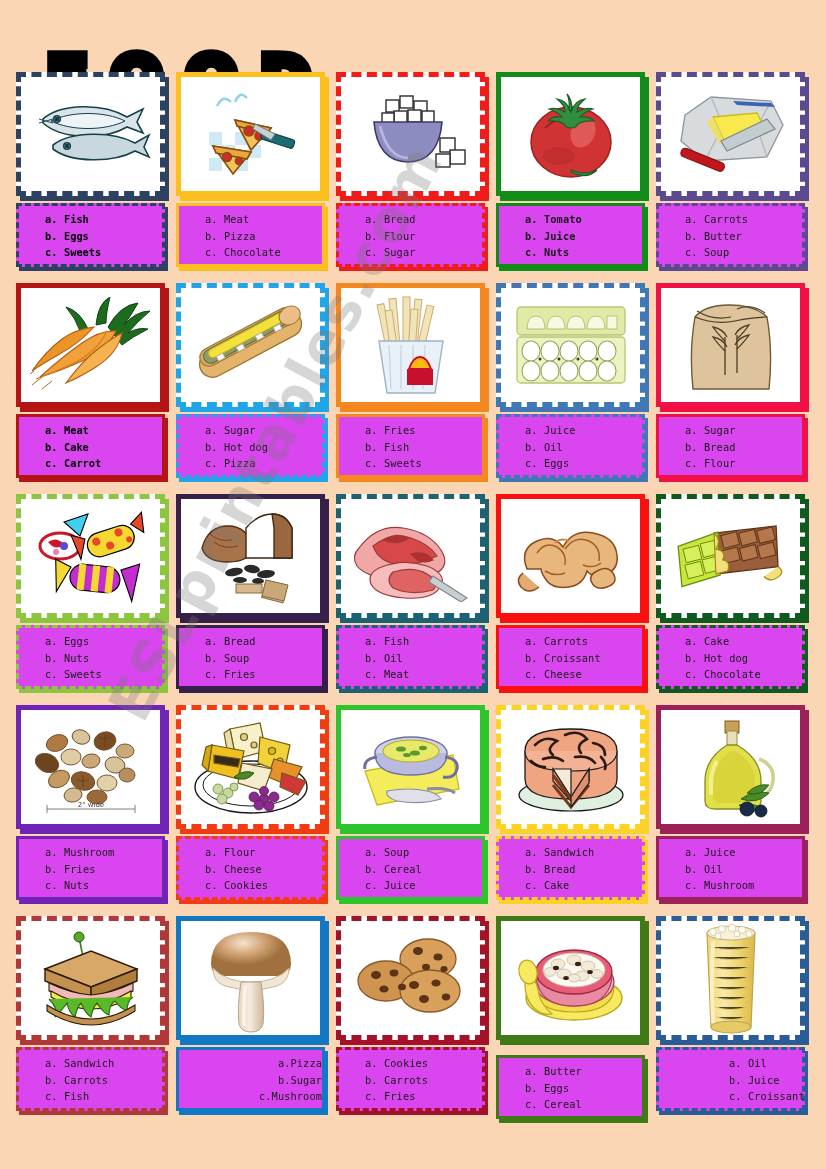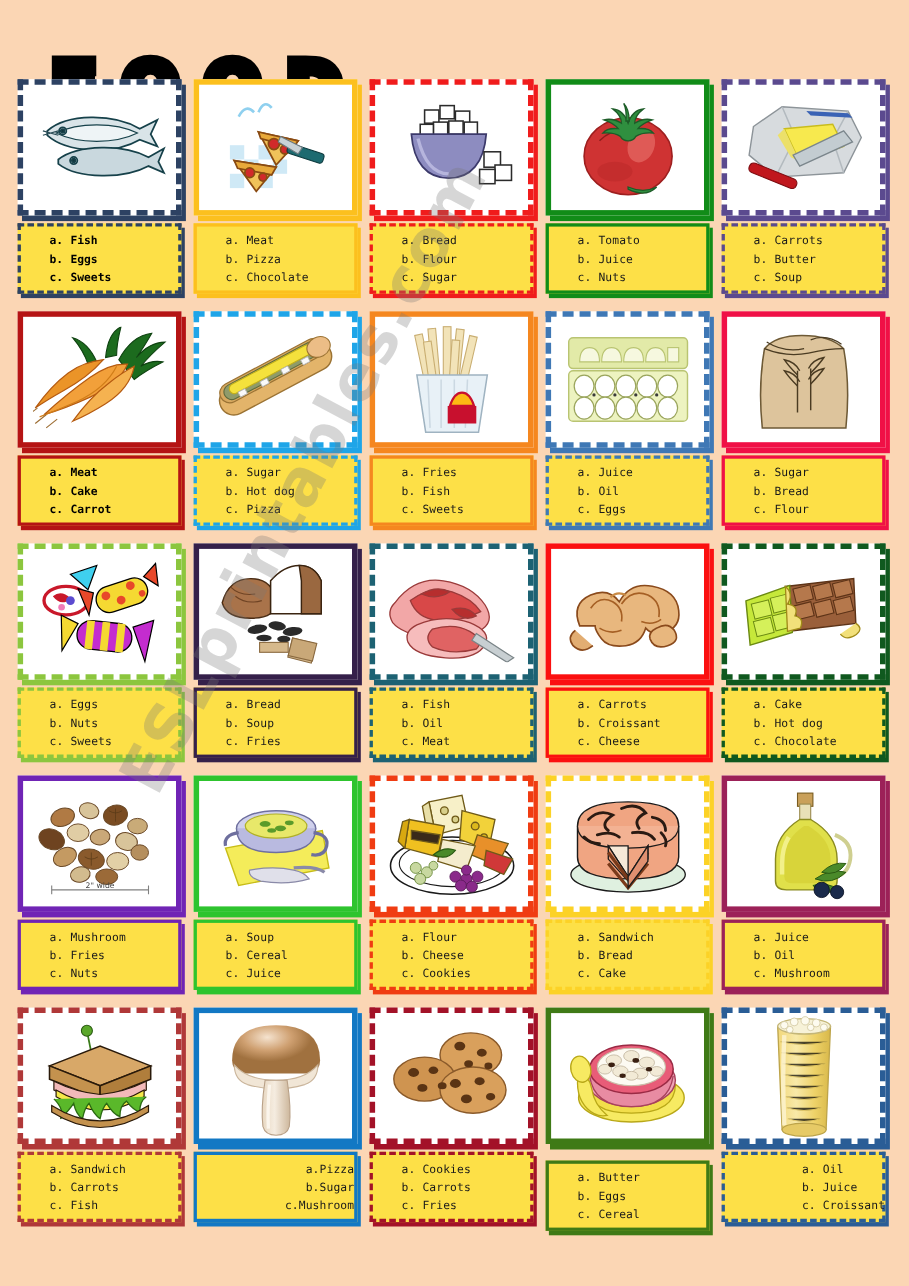--- a/index.html
+++ b/index.html
@@ -60,21 +60,21 @@
     position:relative;
     display:flex;align-items:center;justify-content:center;
     overflow:hidden;
   }
   .pic-inner{width:100%;height:100%;display:flex;align-items:center;justify-content:center;}
   .pic-inner svg{display:block;}
 
   .ans-box{
     width:149px;height:64px;
     margin:7px 0 12px 2px;
-    background:#fde047;
+    background:#d946ef;
     box-sizing:border-box;
     padding:5px 0 0 0;
     position:relative;
   }
   .opt{
     font-family:"DejaVu Sans Mono","DejaVu Sans",monospace;
     font-size:10.3px;color:#1a1a1a;
     line-height:16.5px;
     padding-left:26px;
     white-space:nowrap;
@@ -215,21 +215,21 @@
     <ellipse cx="68" cy="48" rx="12" ry="16" fill="#e8706a" opacity=".65" transform="rotate(20 68 48)"></ellipse>
     <ellipse cx="44" cy="72" rx="16" ry="9" fill="#b32626" opacity=".4"></ellipse>
     <g fill="#2f8f3f" stroke="#1d5c28" stroke-width="1.2">
       <path d="M56 28 q-4 -12 -14 -13 q8 6 8 13 q-8 -5 -16 -3 q9 3 13 8 q-10 -1 -14 4 q10 -1 16 3 q2 4 7 4 q5 0 7 -4 q6 -4 16 -3 q-4 -5 -14 -4 q4 -5 13 -8 q-8 -2 -16 3 q0 -7 8 -13 q-10 1 -14 13 Z"></path>
       <path d="M54 26 q1 -10 -2 -16 q5 5 5 16 Z"></path>
     </g>
     <path d="M56 86 q14 6 26 0 q-10 10 -26 2 Z" fill="#2f8f3f" stroke="#1d5c28" stroke-width="1.2"></path>
   </svg>
           </div>
         </div>
-        <div class="ans-box" style="border: 3px solid rgb(17, 140, 24); box-shadow: rgb(17, 140, 24) 3px 4px 0px 0px;">
+        <div class="ans-box" style="border: 3px solid rgb(17, 140, 24); box-shadow: rgb(17, 140, 24) 3px 4px 0px 0px; font-weight: bold;">
           <div class="opt"><span class="ltr">a.</span><span>Tomato</span></div>
           <div class="opt"><span class="ltr">b.</span><span>Juice</span></div>
           <div class="opt"><span class="ltr">c.</span><span>Nuts</span></div>
         </div>
       </div>
       <div class="cell">
         <div class="pic-frame" style="border: 5px dashed rgb(91, 74, 143); box-shadow: rgb(91, 74, 143) 4px 5px 0px 0px;">
           <div class="pic-inner">
             <svg width="120" height="98" viewBox="0 0 120 98">
     <path d="M14 30 L40 12 L100 16 L112 40 L96 72 L34 76 L10 56 Z" fill="#d7dbde" stroke="#8d9499" stroke-width="1.3"></path>
@@ -585,49 +585,20 @@
   </svg>
           </div>
         </div>
         <div class="ans-box" style="border: 3px solid rgb(112, 36, 181); box-shadow: rgb(112, 36, 181) 3px 4px 0px 0px;">
           <div class="opt"><span class="ltr">a.</span><span>Mushroom</span></div>
           <div class="opt"><span class="ltr">b.</span><span>Fries</span></div>
           <div class="opt"><span class="ltr">c.</span><span>Nuts</span></div>
         </div>
       </div>
       <div class="cell">
-        <div class="pic-frame" style="border: 5px solid rgb(46, 196, 46); box-shadow: rgb(46, 196, 46) 4px 5px 0px 0px;">
-          <div class="pic-inner">
-            <svg width="116" height="96" viewBox="0 0 116 96">
-    <path d="M12 52 L100 36 L106 70 L24 86 Z" fill="#f4ec5a" stroke="#c8bd18" stroke-width="1.3"></path>
-    <g>
-      <ellipse cx="58" cy="34" rx="36" ry="16" fill="#cfd0ec" stroke="#6e6f9e" stroke-width="1.3"></ellipse>
-      <path d="M22 34 q0 22 36 22 q36 0 36 -22" fill="#b9bae0" stroke="#6e6f9e" stroke-width="1.3"></path>
-      <ellipse cx="58" cy="32" rx="28" ry="11" fill="#e8e86a" stroke="#b0b028" stroke-width="1.1"></ellipse>
-      <g fill="#5a9b2a">
-                  <ellipse cx="48" cy="30" rx="5" ry="2.6"></ellipse>
-                  <ellipse cx="62" cy="34" rx="5" ry="2.6"></ellipse>
-         <ellipse cx="70" cy="29" rx="4" ry="2.2"></ellipse>
-                  <ellipse cx="54" cy="36" rx="4" ry="2"></ellipse>
-                </g>
-      <path d="M92 38 q14 2 12 12 q-2 10 -14 8" fill="none" stroke="#6e6f9e" stroke-width="3"></path>
-      <path d="M24 38 q-14 2 -12 12" fill="none" stroke="#6e6f9e" stroke-width="3"></path>
-    </g>
-    <path d="M34 72 q22 -4 40 0 q10 2 14 8 q-20 6 -44 2 q-12 -4 -10 -10 Z" fill="#e0e0ea" stroke="#8a8aa8" stroke-width="1.1"></path>
-    <path d="M74 70 q20 -2 28 4" stroke="#8a8aa8" stroke-width="3" fill="none"></path>
-  </svg>
-          </div>
-        </div>
-        <div class="ans-box" style="border: 3px solid rgb(46, 196, 46); box-shadow: rgb(46, 196, 46) 3px 4px 0px 0px;">
-          <div class="opt"><span class="ltr">a.</span><span>Soup</span></div>
-          <div class="opt"><span class="ltr">b.</span><span>Cereal</span></div>
-          <div class="opt"><span class="ltr">c.</span><span>Juice</span></div>
-        </div>
-      </div>
-      <div class="cell">
         <div class="pic-frame" style="border: 5px dashed rgb(240, 60, 18); box-shadow: rgb(240, 60, 18) 4px 5px 0px 0px;">
           <div class="pic-inner">
             <svg width="126" height="104" viewBox="0 0 126 104">
     <ellipse cx="63" cy="72" rx="56" ry="26" fill="#fff" stroke="#1a1a1a" stroke-width="1.4"></ellipse>
     <ellipse cx="63" cy="70" rx="48" ry="21" fill="#fff" stroke="#1a1a1a" stroke-width="1"></ellipse>
     <g stroke="#6f5a18" stroke-width="1.2">
       <path d="M42 14 L72 8 L78 36 L48 44 Z" fill="#f7f0c8"></path>
       <path d="M42 14 L48 44 L40 40 L36 18 Z" fill="#e8dfa8"></path>
       <circle cx="56" cy="22" r="3.5" fill="#d8cf8a"></circle>
                 <circle cx="66" cy="30" r="3" fill="#d8cf8a"></circle>
@@ -656,20 +627,49 @@
       <circle cx="46" cy="72" r="4"></circle>
     </g>
     <path d="M46 62 q10 -8 20 -4 q-8 10 -20 4 Z" fill="#4a8a2a" stroke="#2a5a12"></path>
   </svg>
           </div>
         </div>
         <div class="ans-box" style="border: 3px dashed rgb(240, 60, 18); box-shadow: rgb(240, 60, 18) 3px 4px 0px 0px;">
           <div class="opt"><span class="ltr">a.</span><span>Flour</span></div>
           <div class="opt"><span class="ltr">b.</span><span>Cheese</span></div>
           <div class="opt"><span class="ltr">c.</span><span>Cookies</span></div>
+        </div>
+      </div>
+      <div class="cell">
+        <div class="pic-frame" style="border: 5px solid rgb(46, 196, 46); box-shadow: rgb(46, 196, 46) 4px 5px 0px 0px;">
+          <div class="pic-inner">
+            <svg width="116" height="96" viewBox="0 0 116 96">
+    <path d="M12 52 L100 36 L106 70 L24 86 Z" fill="#f4ec5a" stroke="#c8bd18" stroke-width="1.3"></path>
+    <g>
+      <ellipse cx="58" cy="34" rx="36" ry="16" fill="#cfd0ec" stroke="#6e6f9e" stroke-width="1.3"></ellipse>
+      <path d="M22 34 q0 22 36 22 q36 0 36 -22" fill="#b9bae0" stroke="#6e6f9e" stroke-width="1.3"></path>
+      <ellipse cx="58" cy="32" rx="28" ry="11" fill="#e8e86a" stroke="#b0b028" stroke-width="1.1"></ellipse>
+      <g fill="#5a9b2a">
+                  <ellipse cx="48" cy="30" rx="5" ry="2.6"></ellipse>
+                  <ellipse cx="62" cy="34" rx="5" ry="2.6"></ellipse>
+         <ellipse cx="70" cy="29" rx="4" ry="2.2"></ellipse>
+                  <ellipse cx="54" cy="36" rx="4" ry="2"></ellipse>
+                </g>
+      <path d="M92 38 q14 2 12 12 q-2 10 -14 8" fill="none" stroke="#6e6f9e" stroke-width="3"></path>
+      <path d="M24 38 q-14 2 -12 12" fill="none" stroke="#6e6f9e" stroke-width="3"></path>
+    </g>
+    <path d="M34 72 q22 -4 40 0 q10 2 14 8 q-20 6 -44 2 q-12 -4 -10 -10 Z" fill="#e0e0ea" stroke="#8a8aa8" stroke-width="1.1"></path>
+    <path d="M74 70 q20 -2 28 4" stroke="#8a8aa8" stroke-width="3" fill="none"></path>
+  </svg>
+          </div>
+        </div>
+        <div class="ans-box" style="border: 3px solid rgb(46, 196, 46); box-shadow: rgb(46, 196, 46) 3px 4px 0px 0px;">
+          <div class="opt"><span class="ltr">a.</span><span>Soup</span></div>
+          <div class="opt"><span class="ltr">b.</span><span>Cereal</span></div>
+          <div class="opt"><span class="ltr">c.</span><span>Juice</span></div>
         </div>
       </div>
       <div class="cell">
         <div class="pic-frame" style="border: 5px dashed rgb(252, 210, 38); box-shadow: rgb(252, 210, 38) 4px 5px 0px 0px;">
           <div class="pic-inner">
             <svg width="124" height="100" viewBox="0 0 124 100">
     <ellipse cx="62" cy="78" rx="52" ry="16" fill="#dff0e0" stroke="#1a1a1a" stroke-width="1.2"></ellipse>
     <path d="M16 34 q0 -22 46 -22 q46 0 46 22 L108 62 q0 20 -46 20 q-46 0 -46 -20 Z" fill="#f0a582" stroke="#1a1a1a" stroke-width="1.3"></path>
     <path d="M16 34 q0 20 46 20 q46 0 46 -20" fill="#f3b293" stroke="#1a1a1a" stroke-width="1.1"></path>
     <g stroke="#2a1a12" stroke-width="2.6" fill="none" stroke-linecap="round">

